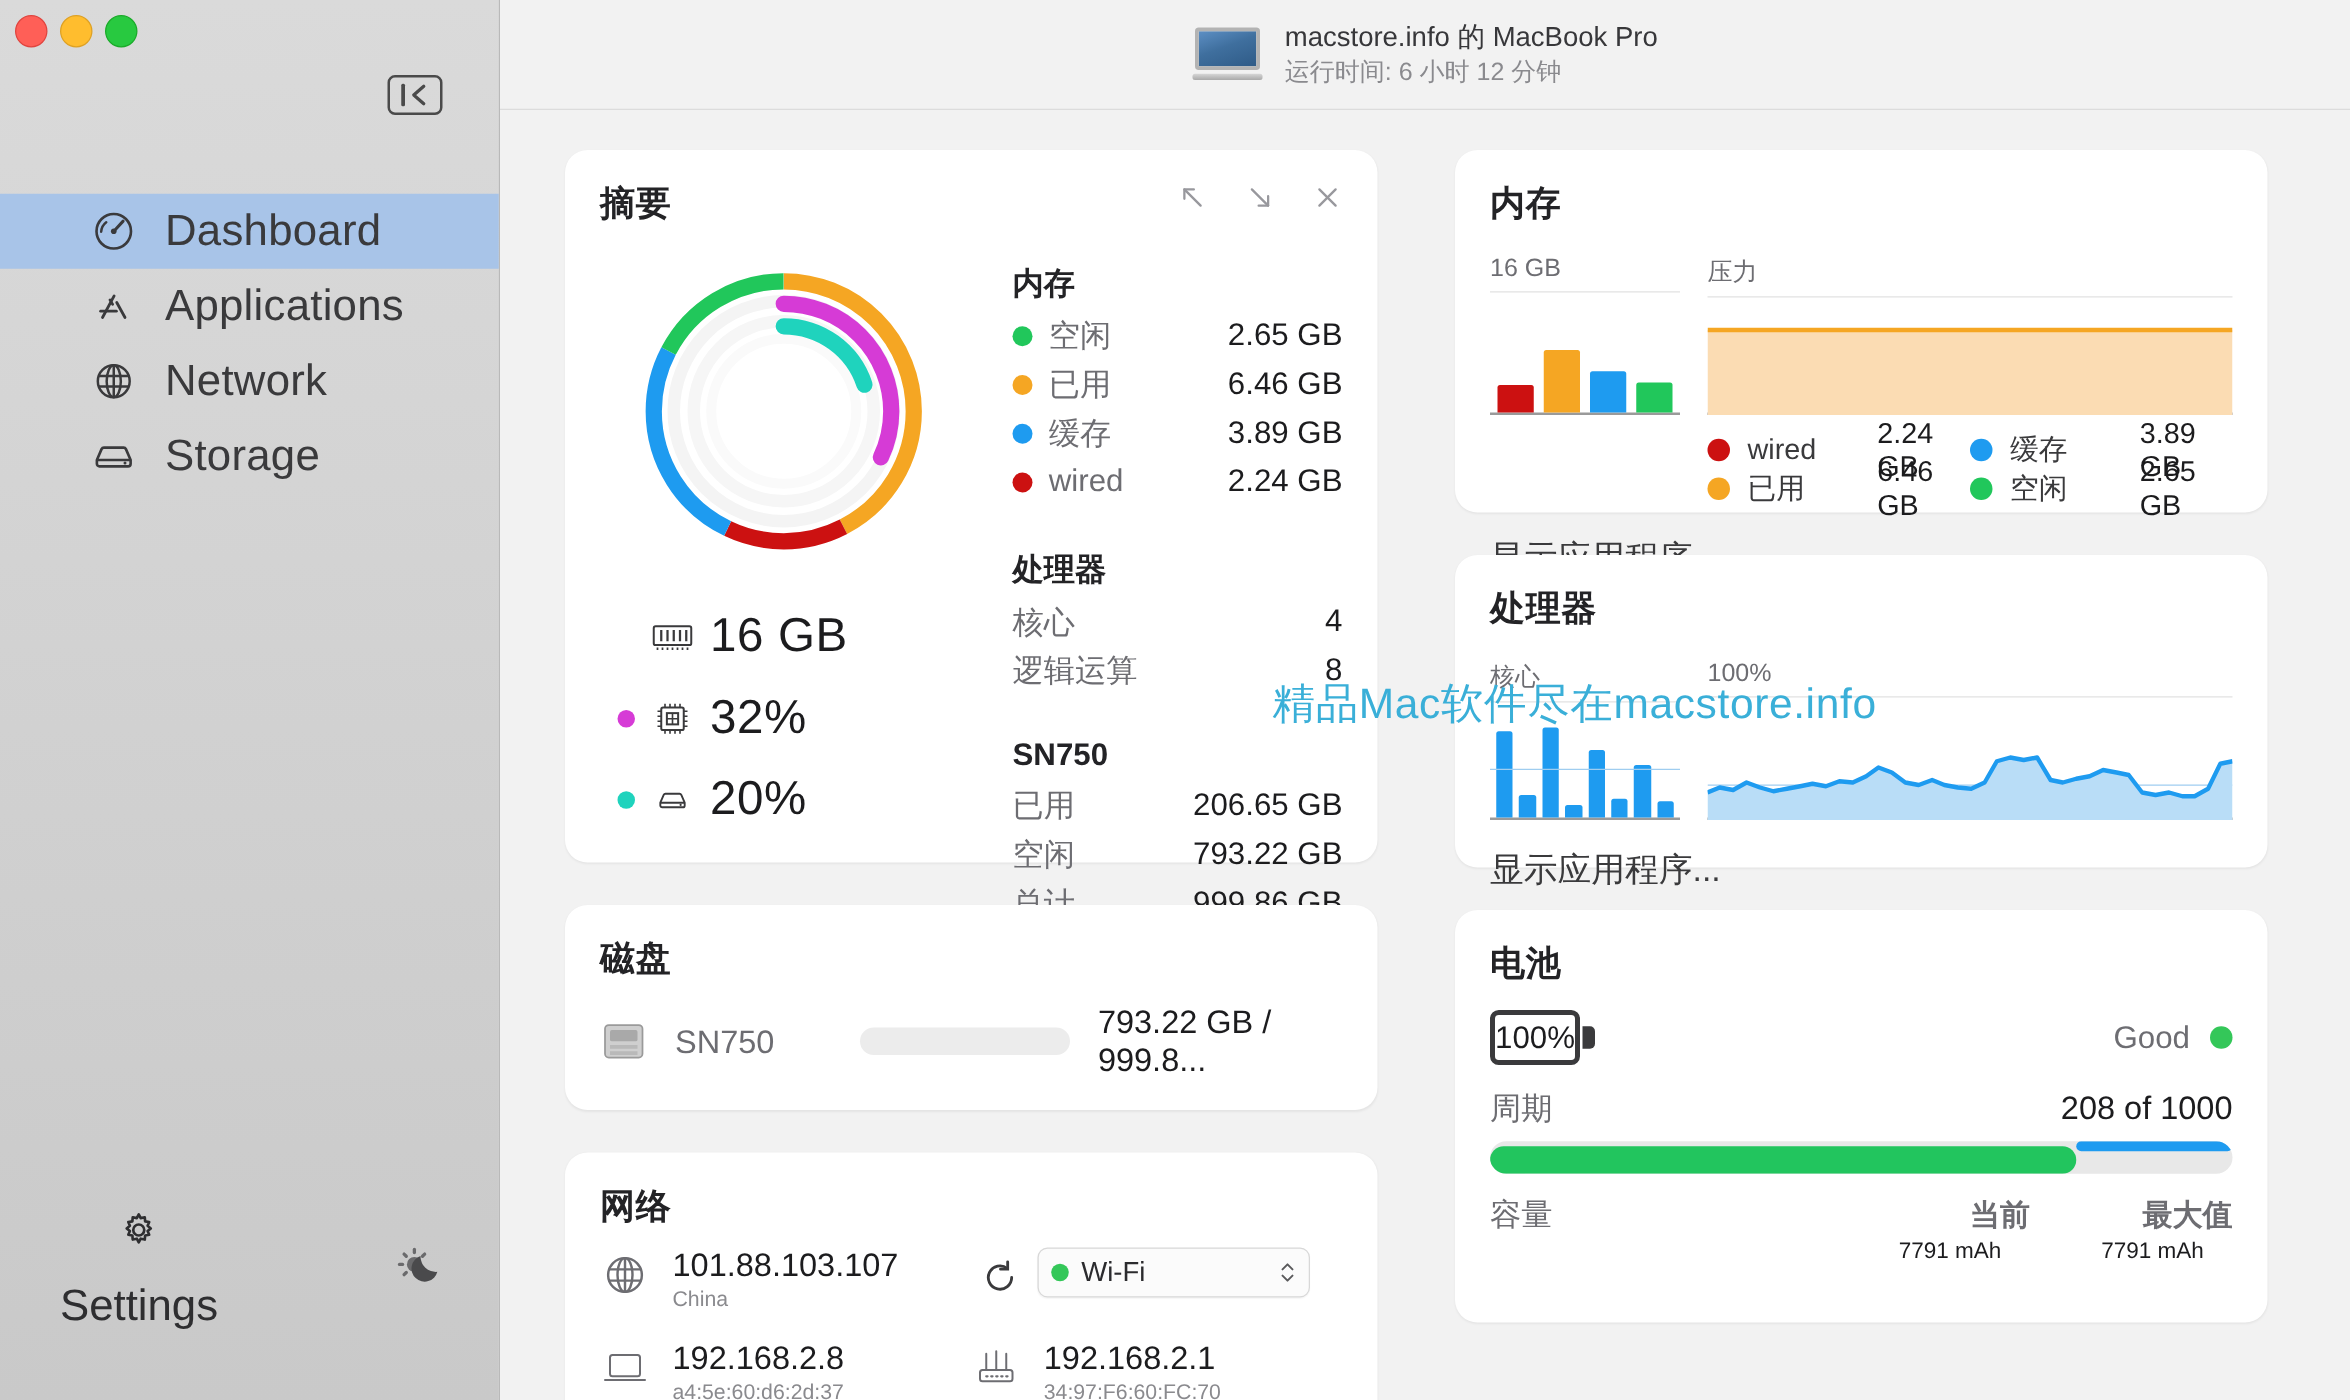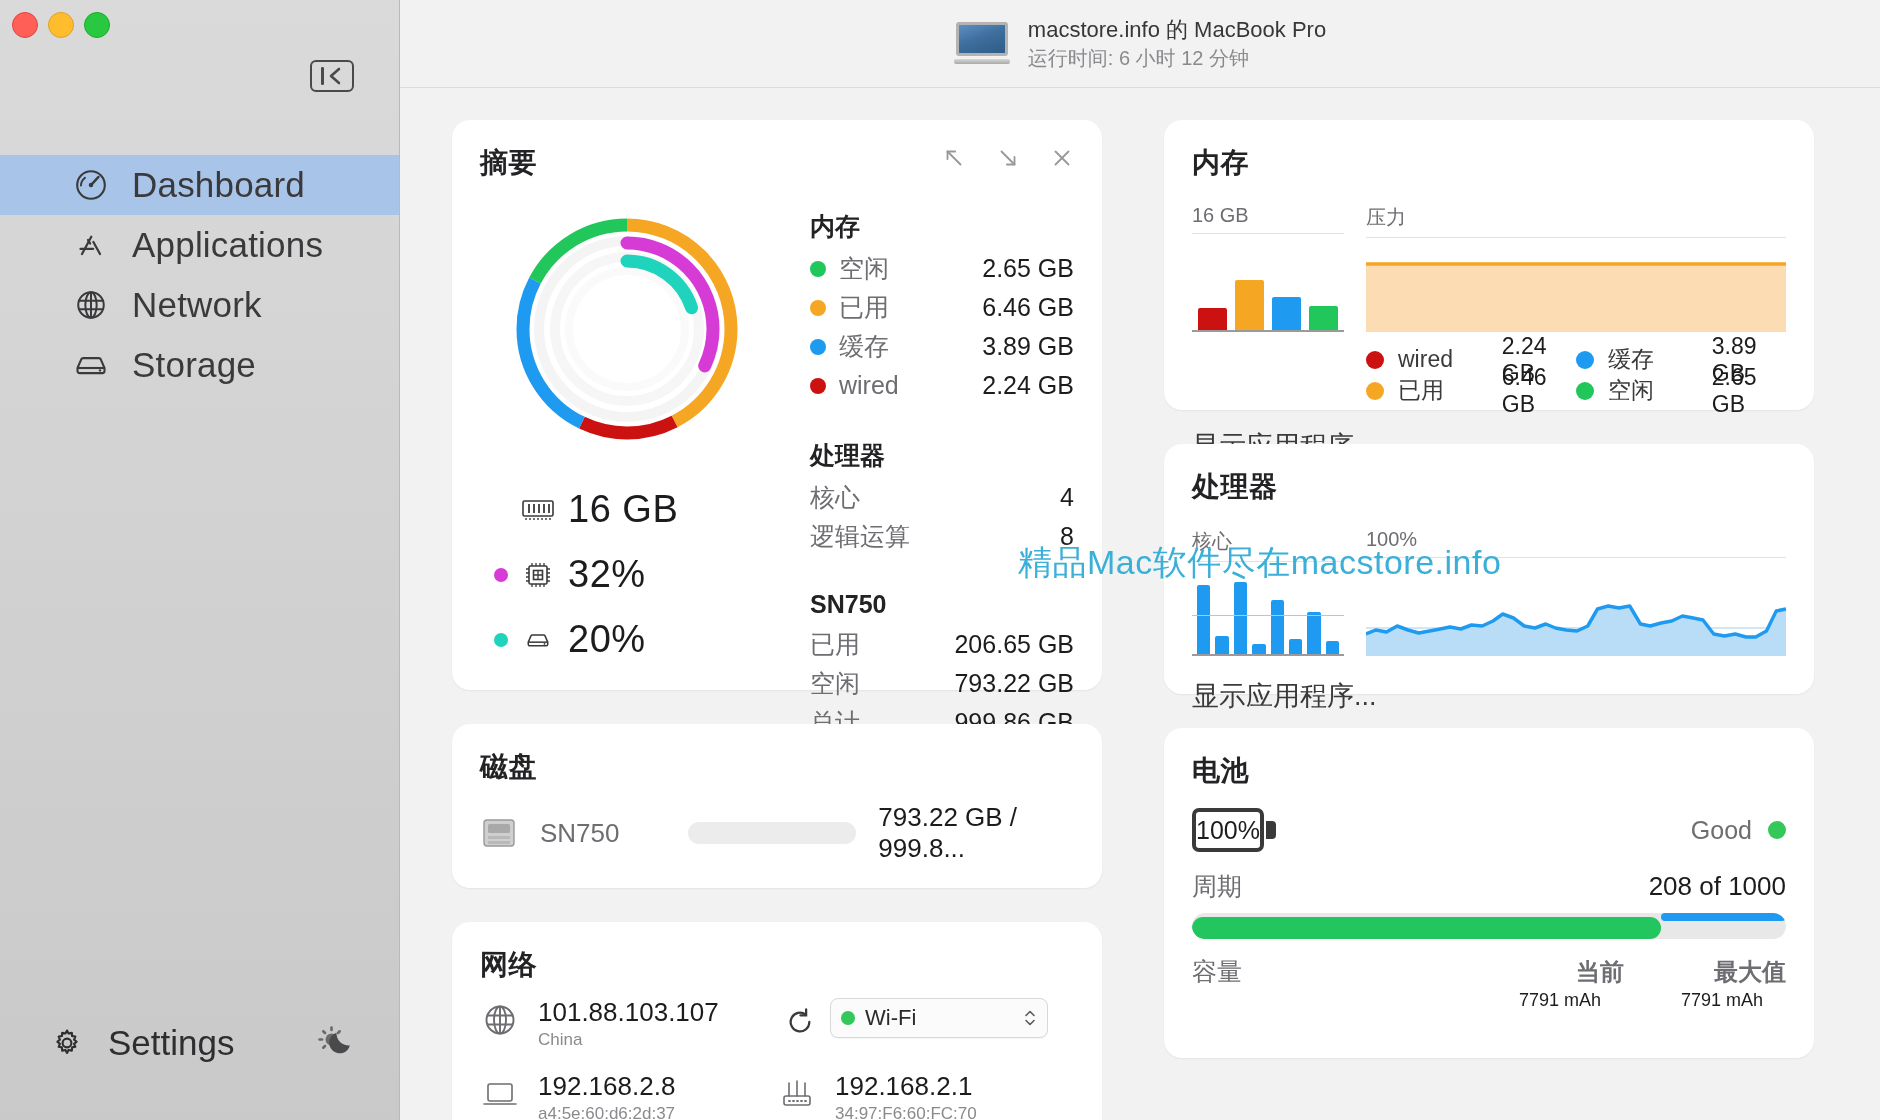--- a/index.html
+++ b/index.html
@@ -41,21 +41,21 @@
     font-size:35px; font-weight:400; letter-spacing:0.2px;
     cursor:pointer;
   }
   .nav-item.active { background:#a8c4e8; }
   .nav-icon { width:38px; height:38px; display:flex; align-items:center; justify-content:center; flex:0 0 38px; }
 
   .settings-row {
     position:absolute; bottom:55px; left:0; right:0;
     display:flex; align-items:center; padding-left:48px; padding-right:42px;
   }
-  .settings-left { display:flex; align-items:center; gap:22px; cursor:pointer; }
+  .settings-left { display:flex; align-items:center; gap:22px; cursor:pointer;flex-direction:column; }
   .settings-label { font-size:35px; color:#2e2e30; }
   .theme-toggle { margin-left:auto; width:44px; height:44px; display:flex; align-items:center; justify-content:center; cursor:pointer; }
 
   
   .main { flex:1; height:100%; position:relative; background:#f2f2f2; overflow:hidden; }
   .topbar {
     height:88px; border-bottom:1px solid #dcdcdc;
     display:flex; align-items:center; justify-content:center;
     background:#f2f2f2;
   }

